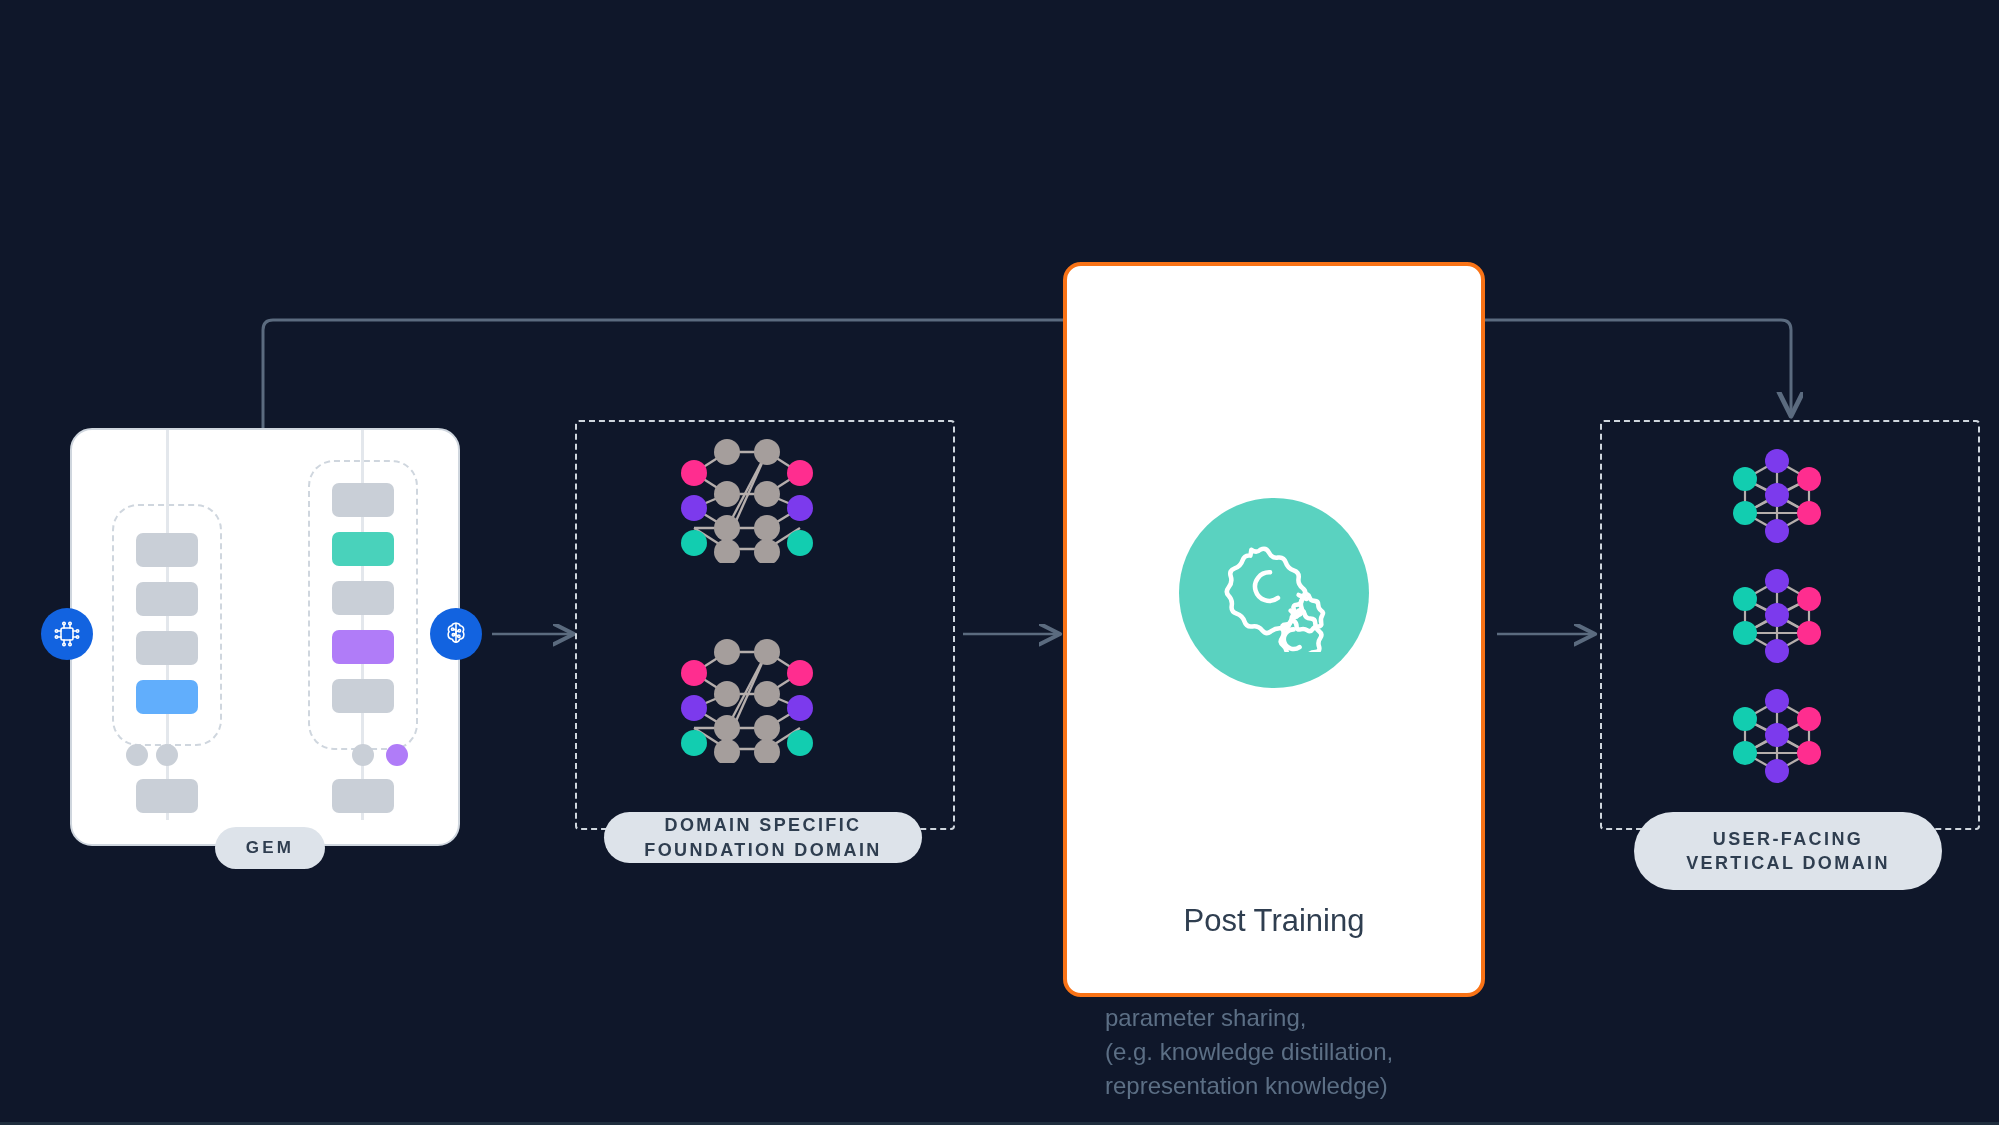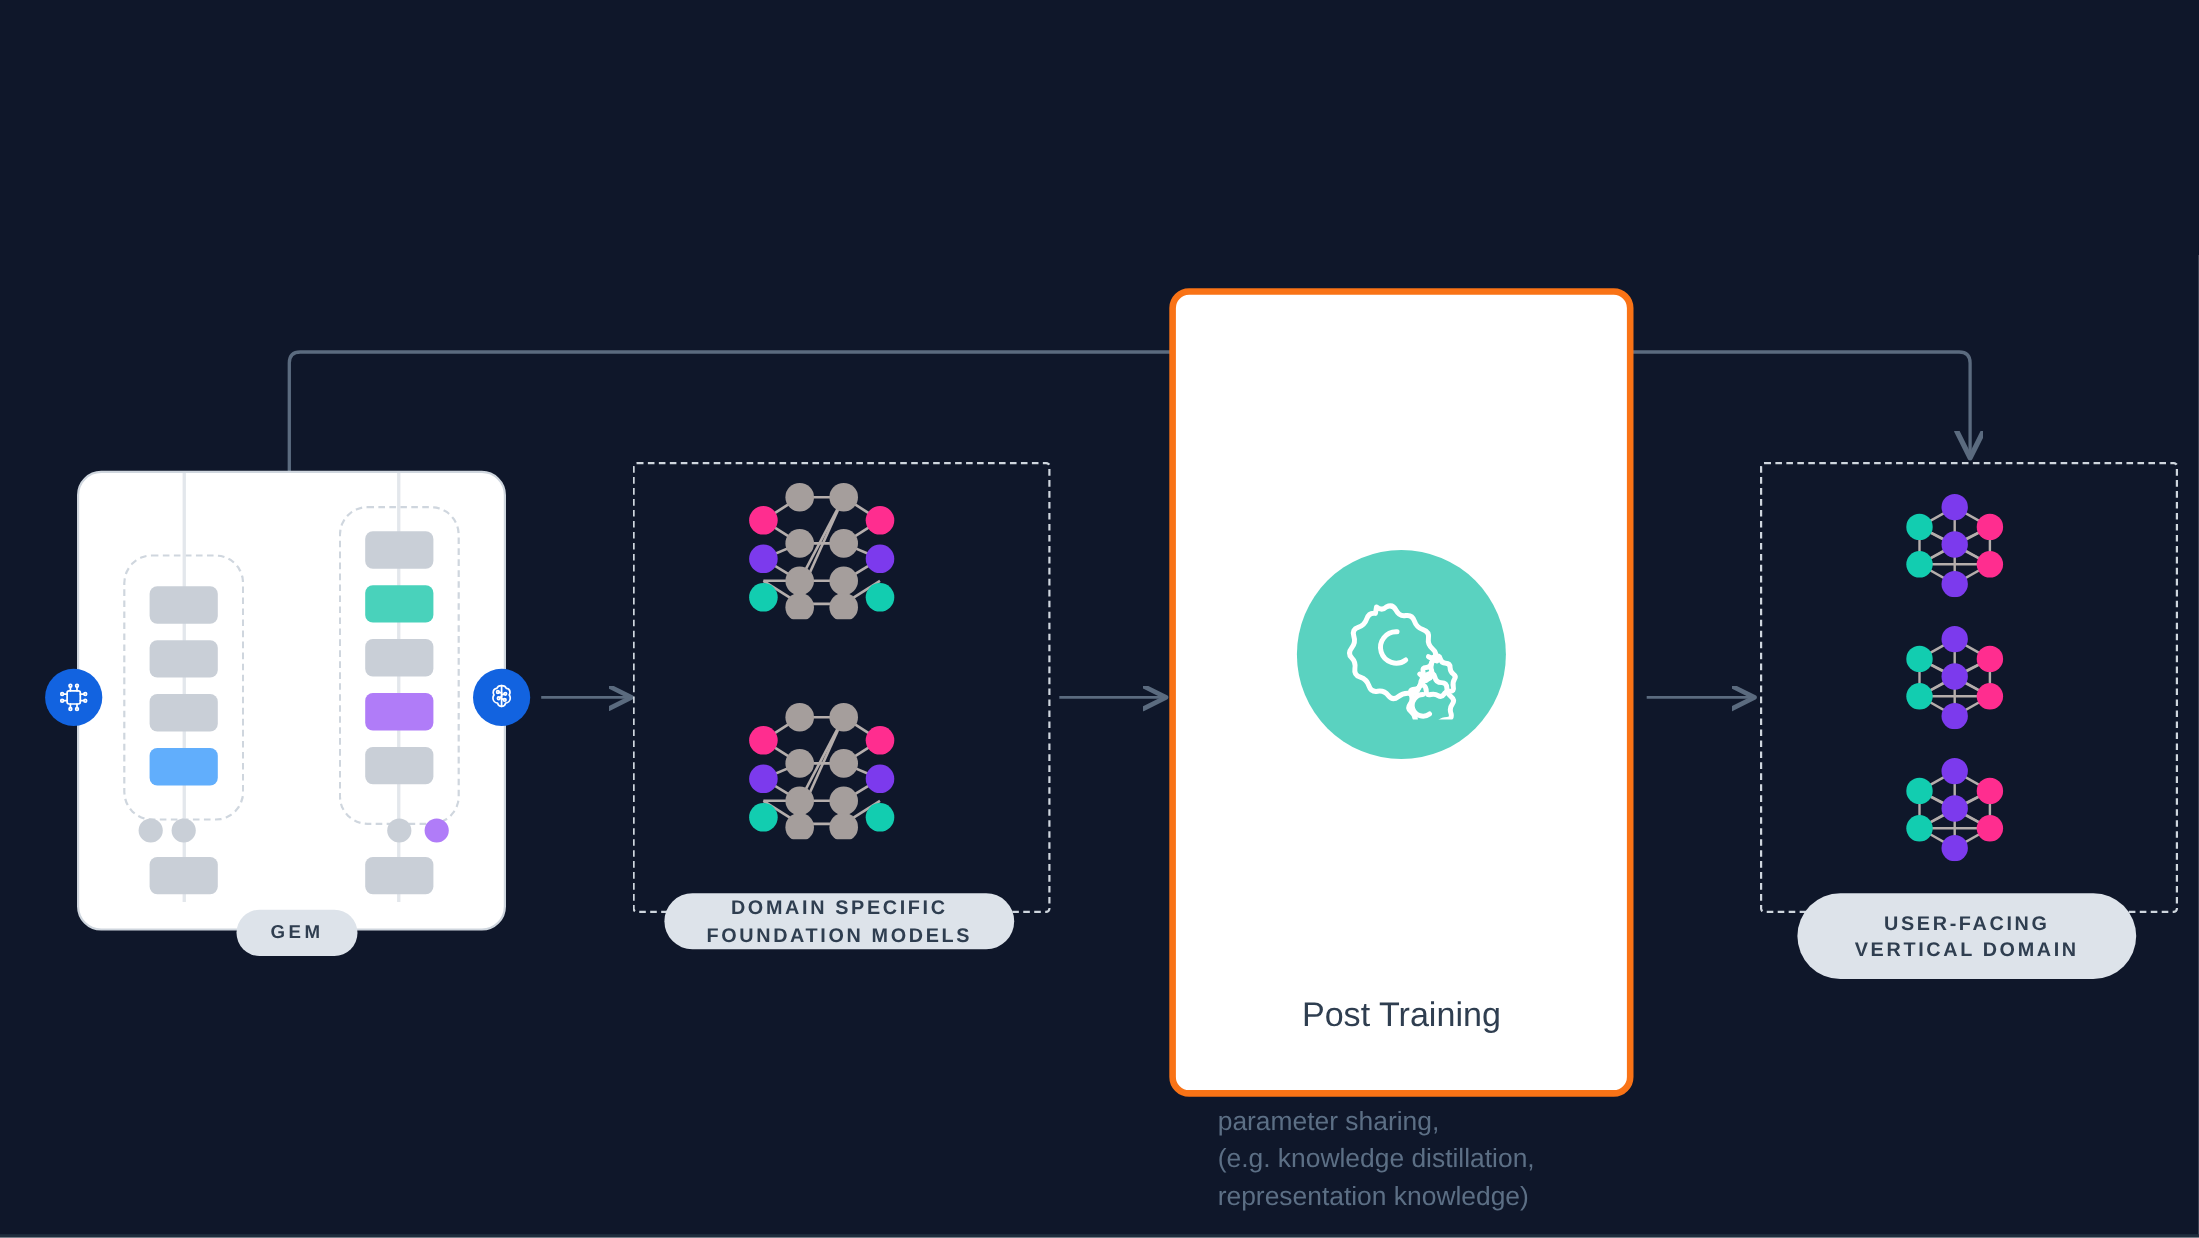--- a/index.html
+++ b/index.html
@@ -68,21 +68,21 @@
   .dash-region {
     position: absolute; border: 2px dashed #cfd6de; border-radius: 4px;
     background: transparent;
   }
   .dash-region.col2 { left: 575px; top: 420px; width: 380px; height: 410px; }
   .dash-region.col4 { left: 1600px; top: 420px; width: 380px; height: 410px; }
 
   
   .center-card {
     position: absolute; left: 1063px; top: 262px; width: 422px; height: 735px;
-    background: #fff; border: 6px solid #f97316; border-radius: 18px;
+    background: #fff; border: 4px solid #f97316; border-radius: 18px;
   }
   .gear-circle {
     position: absolute; left: 50%; transform: translateX(-50%); top: 232px;
     width: 190px; height: 190px; border-radius: 50%; background: #5ad2c0;
     display: flex; align-items: center; justify-content: center;
   }
   .card-title {
     position: absolute; left: 0; right: 0; top: 635px;
     text-align: center; font-size: 31px; color: #2f3e50; line-height: 1.32;
     font-family: "Liberation Sans", sans-serif;
@@ -271,21 +271,21 @@
       <circle cx="22" cy="105" r="13" fill="#12cdb0"></circle>
       <circle cx="128" cy="105" r="13" fill="#12cdb0"></circle>
       <circle cx="55" cy="114" r="13" fill="#a59e9c"></circle>
       <circle cx="95" cy="114" r="13" fill="#a59e9c"></circle>
     </g>
   </svg>
 
   <div class="pill two-line dsfm">
     <div>
       <span>DOMAIN SPECIFIC</span>
-      <span>FOUNDATION MODELS</span>
+      <span>FOUNDATION DOMAIN</span>
     </div>
   </div>
 
   <div class="center-card">
     <div class="gear-circle">
       <svg width="118" height="118" viewBox="0 0 120 120" fill="none" stroke="#ffffff" stroke-width="4.6" stroke-linecap="round" stroke-linejoin="round">
 
         <path d="M37 16 q5 4 9 0 q6 -3 9 3 q3 6 9 5 q6 -1 8 5 q2 6 8 8 q6 2 5 8 q-1 6 4 10 q5 4 1 9 q-4 5 -2 11 q2 6 -4 8 q-6 2 -8 8 q-2 6 -8 5 q-6 -1 -11 3 q-5 4 -9 -1 q-4 -5 -10 -4 q-6 1 -8 -5 q-2 -6 -8 -8 q-6 -2 -5 -8 q1 -6 -3 -10 q-4 -4 0 -9 q4 -5 2 -11 q-2 -6 4 -8 q6 -2 8 -8 q2 -6 8 -5 Z"></path>
         <path d="M56 39 a14.5 14.5 0 1 0 8 26"></path>
 

